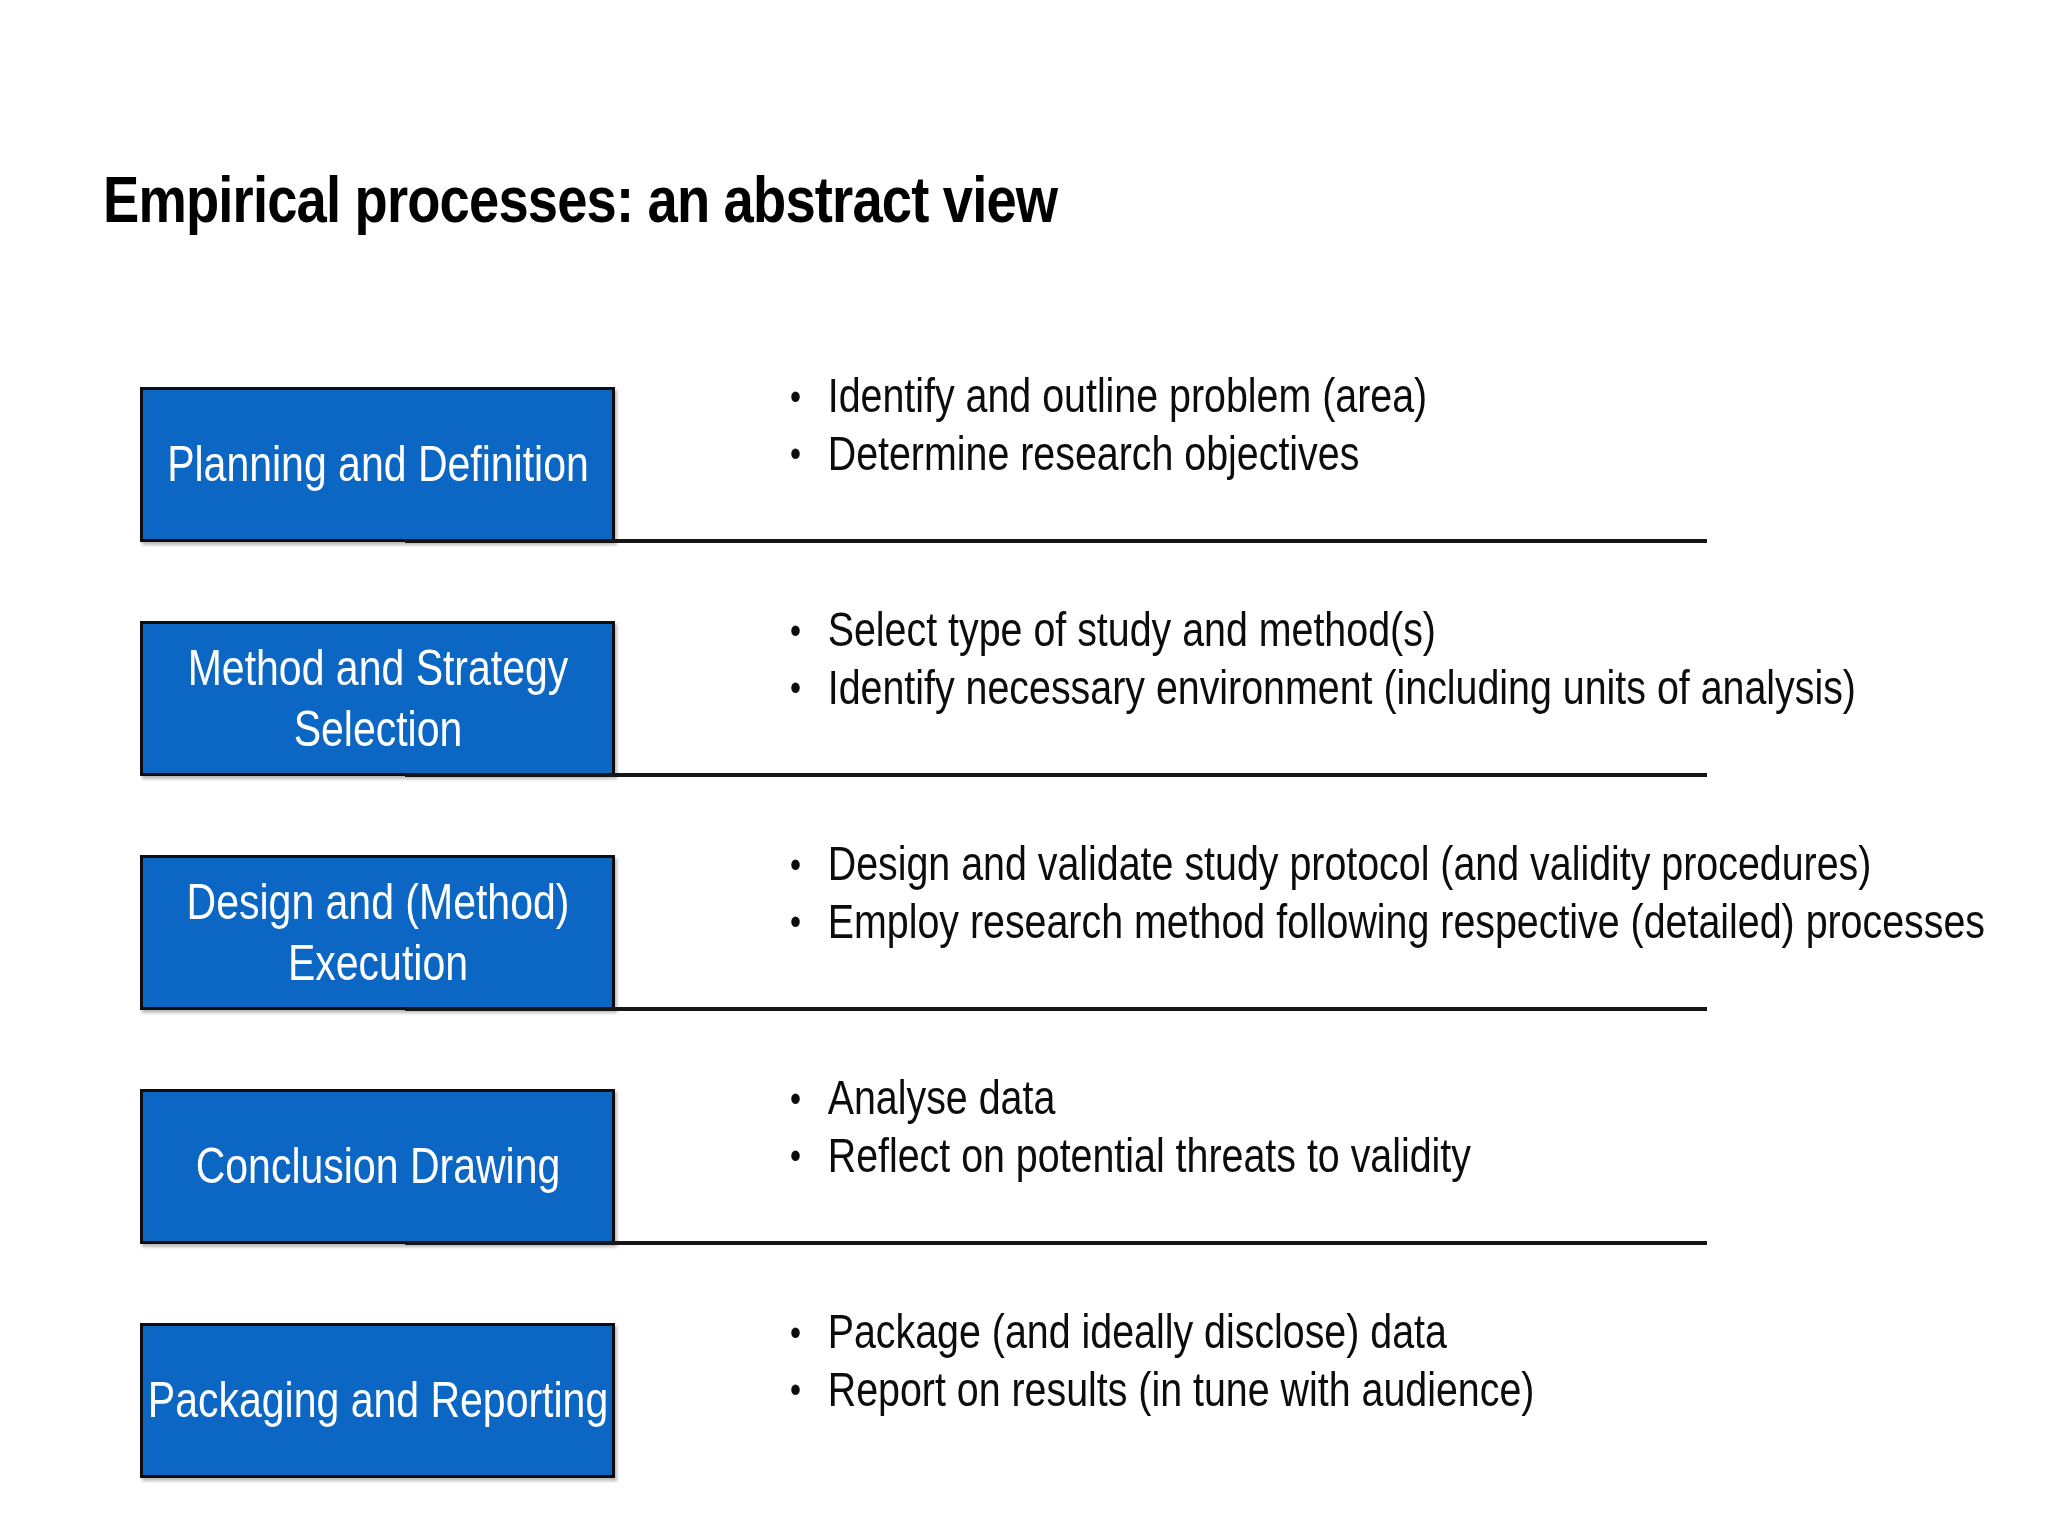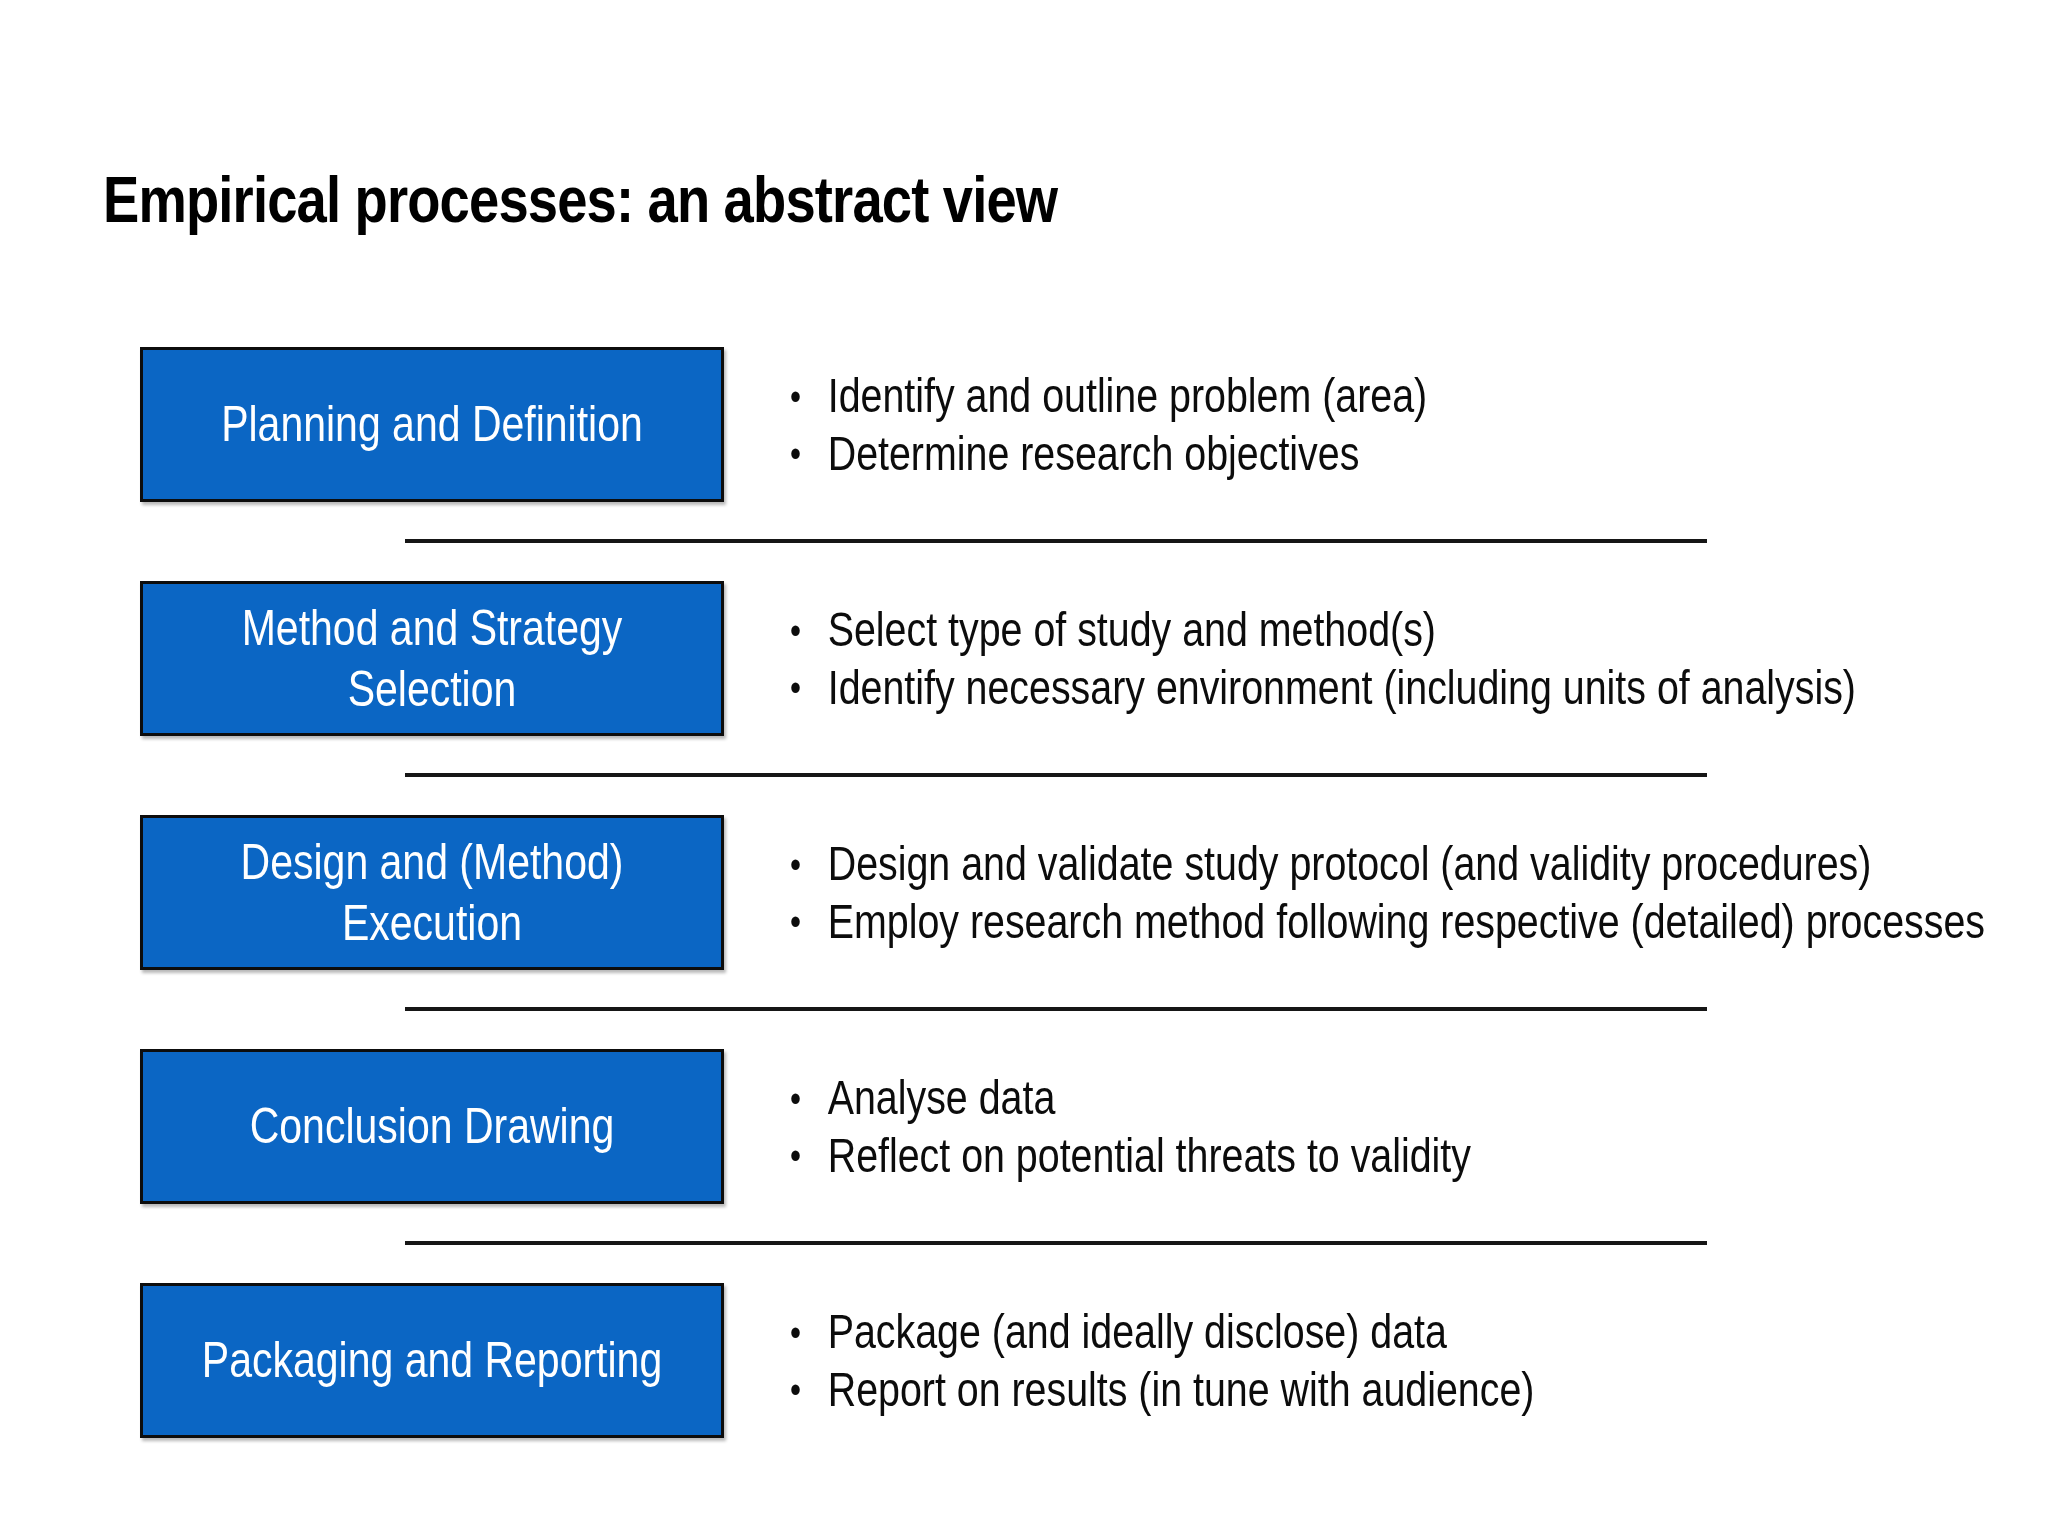--- a/index.html
+++ b/index.html
@@ -26,29 +26,30 @@
     color: #000000;
     letter-spacing: -1px;
     white-space: nowrap;
     transform: scaleX(0.85);
     transform-origin: 0 50%;
     line-height: 1;
   }
   .process-box {
     position: absolute;
     left: 140px;
-    width: 584px;
+    width: 475px;
     height: 155px;
     box-sizing: border-box;
     background: #0b66c4;
     border: 3px solid #0d0d0d;
     box-shadow: 2px 3px 3px rgba(0,0,0,0.28);
     display: flex;
     align-items: center;
     justify-content: center;
+    margin-top: 40px;
   }
   .box-label {
     flex: none;
     width: 658px;
     transform: scaleX(0.82);
     transform-origin: 50% 50%;
     text-align: center;
     color: #ffffff;
     font-size: 50px;
     line-height: 1.22;

